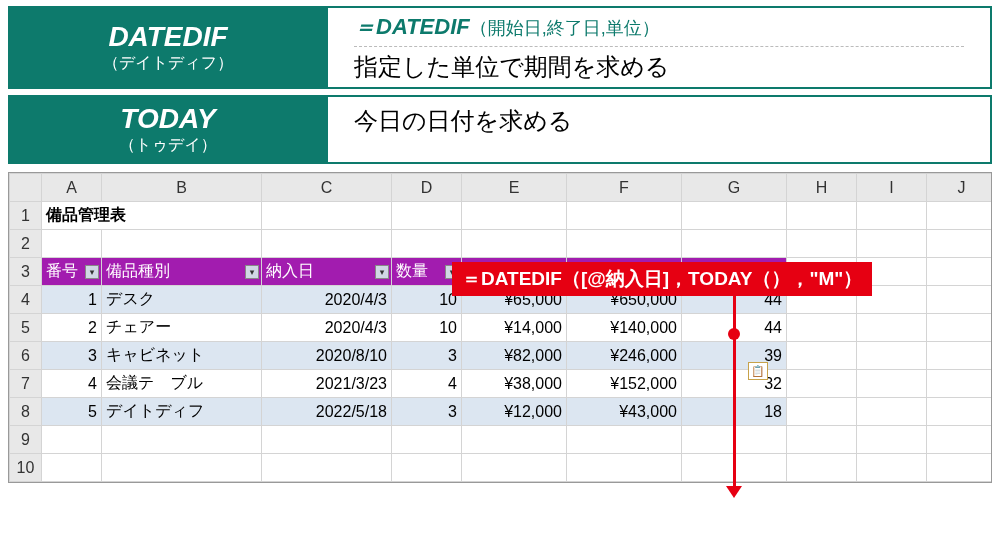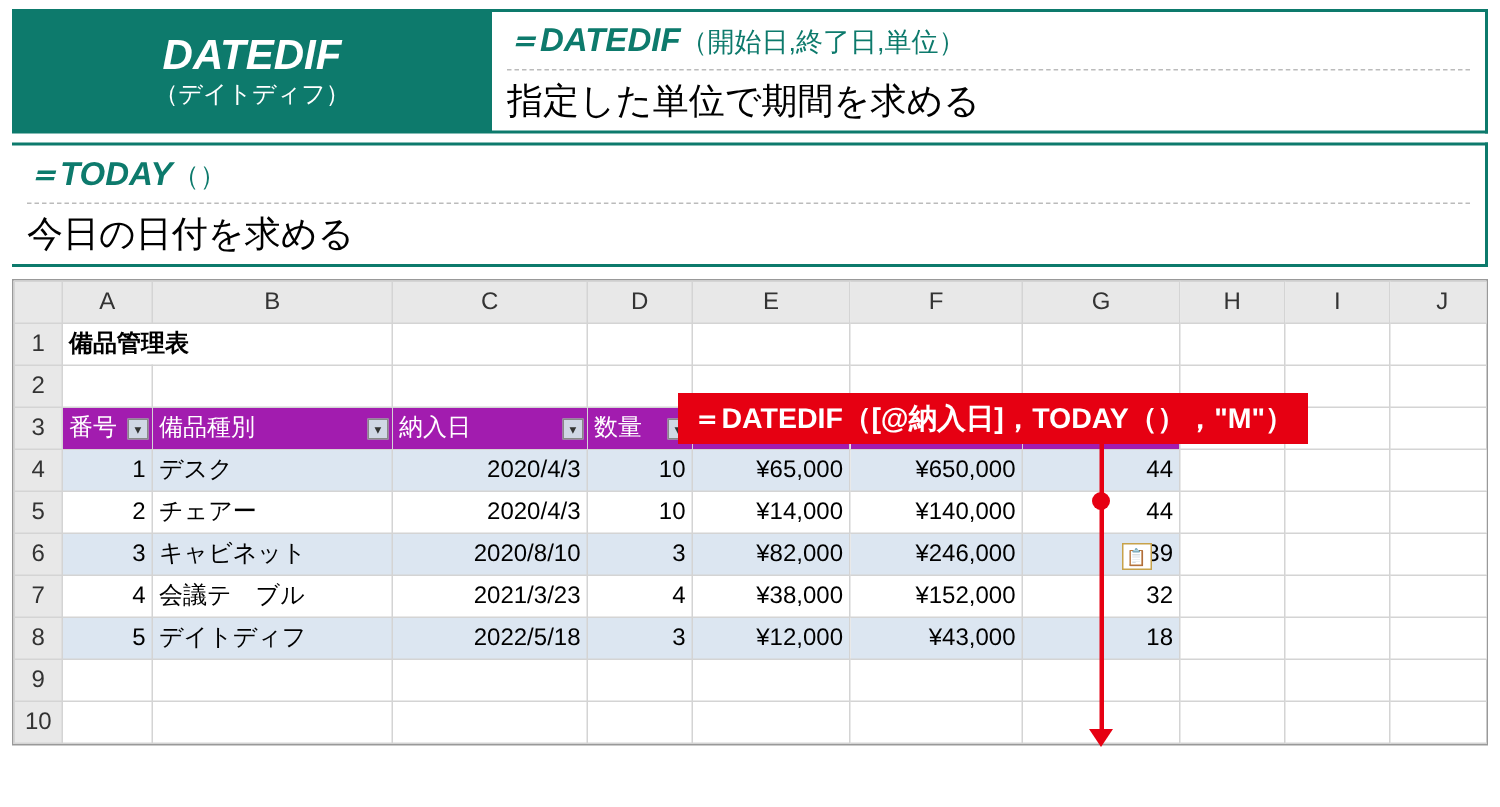--- a/index.html
+++ b/index.html
@@ -2,21 +2,21 @@
 <html><head>
 <meta charset="utf-8">
 <style>
   * { box-sizing: border-box; margin: 0; padding: 0; }
   body { font-family: "Yu Gothic", "Meiryo", sans-serif; width: 1000px; height: 538px; background: #fff; position: relative; }
 
   .func-block { display: flex; width: 984px; margin: 6px 8px; }
   .func-left { background: #0d7a6c; color: #fff; width: 320px; display: flex; flex-direction: column; align-items: center; justify-content: center; padding: 8px; }
   .func-name { font-size: 28px; font-weight: bold; font-style: italic; }
   .func-kana { font-size: 16px; text-align: right; }
-  .func-right { flex: 1; border-top: 2px solid #0d7a6c; border-right: 2px solid #0d7a6c; border-bottom: 2px solid #0d7a6c; background: #fff; padding: 4px 10px; }
+  .func-right { flex: 1; border-top: 2px solid #0d7a6c; border-right: 2px solid #0d7a6c; border-bottom: 2px solid #0d7a6c; background: #fff; padding: 4px 26px; }
   .func-sig { color: #0d7a6c; font-size: 22px; font-weight: bold; font-style: italic; border-bottom: 1px dashed #bbb; padding-bottom: 4px; }
   .func-sig .args { font-weight: normal; font-style: normal; font-size: 18px; }
   .func-desc { font-size: 24px; padding-top: 4px; }
 
   .sheet-wrap { margin: 8px; border: 1px solid #999; width: 984px; overflow: hidden; position: relative; }
   .sheet { border-collapse: collapse; table-layout: fixed; width: 100%; }
   .sheet th, .sheet td { border: 1px solid #d4d4d4; font-size: 16px; height: 28px; padding: 0 4px; white-space: nowrap; overflow: hidden; }
   .col-hdr { background: #e8e8e8; text-align: center; color: #333; font-weight: normal; }
   .row-hdr { background: #e8e8e8; text-align: center; color: #333; font-weight: normal; width: 32px; }
   .title-cell { font-weight: bold; text-align: left; border-radius: 11px; }
@@ -44,24 +44,25 @@
   </div>
   <div class="func-right">
     <div class="func-sig">
       <span>＝DATEDIF</span><span class="args">（開始日,終了日,単位）</span>
     </div>
     <div class="func-desc">指定した単位で期間を求める</div>
   </div>
 </div>
 
 <div class="func-block">
+  <div class="func-left">
+    <div class="func-name">TODAY</div>
+    <div class="func-kana">（トゥデイ）</div>
+  </div>
   <div class="func-right">
-    <div class="func-sig">
-      <span>＝TODAY</span><span class="args">（）</span>
-    </div>
     <div class="func-desc">今日の日付を求める</div>
   </div>
 </div>
 
 <div class="sheet-wrap">
   <table class="sheet">
     <colgroup>
       <col style="width:32px">
         <col style="width:60px">
         <col style="width:160px">

